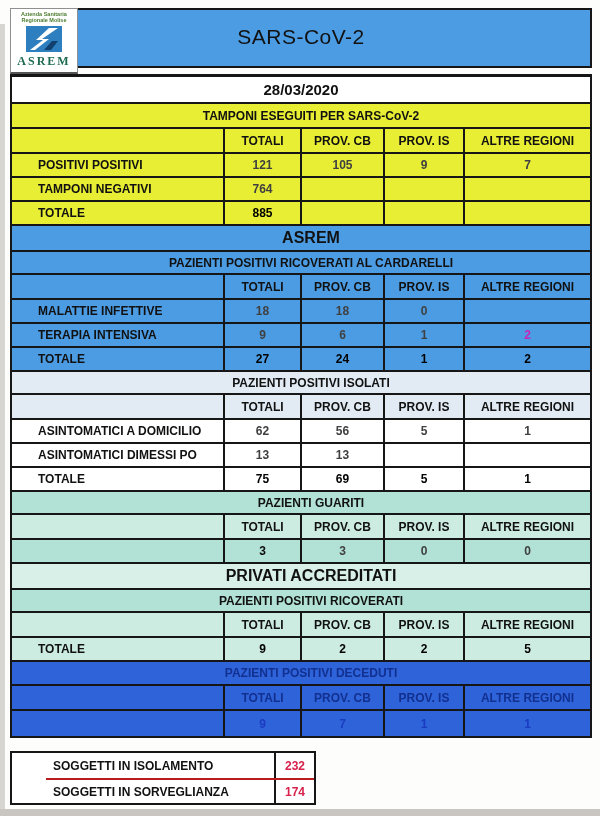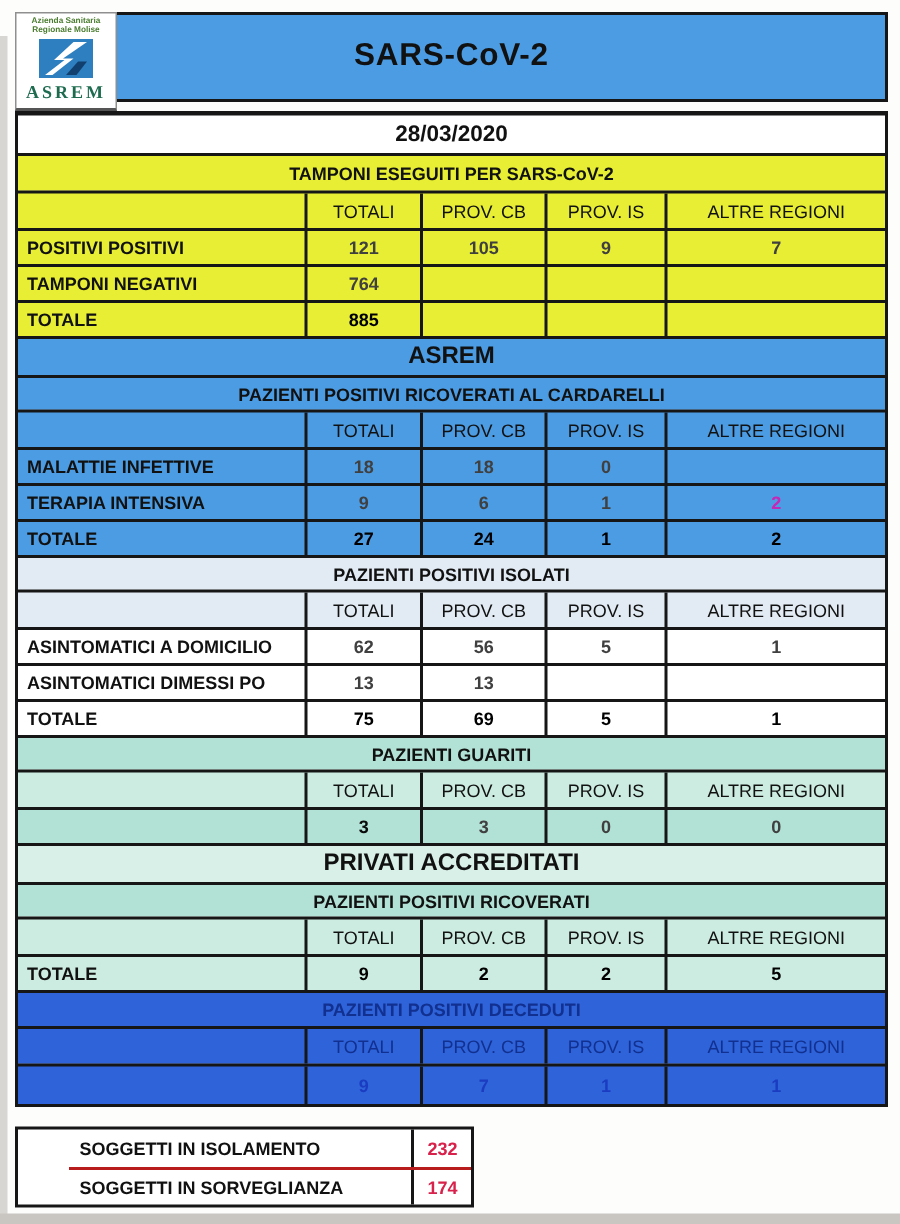--- a/index.html
+++ b/index.html
@@ -17,21 +17,21 @@
   .bottom-strip { position:absolute; left:0; right:0; bottom:0; height:7px; background:#c9c6c2; }
 
   
   .hd { position: relative; height: 66px; }
   .band {
     position:absolute; left:66px; right:0; top:0; height:60px;
     background:#4c9ce4; border:2px solid #161616;
   }
   .hd-title {
     position:absolute; left:0; right:0; top:17px; text-align:center;
-    font-size:21px; font-weight:700; letter-spacing:.5px; z-index:3;
+    font-size:21px; font-weight:400; letter-spacing:.5px; z-index:3;
   }
   .logo-box {
     position:absolute; left:0; top:0; width:68px; height:66px;
     background:#fff; border:1px solid #8f8f8f; border-bottom:2px solid #555;
     z-index:4; display:flex; flex-direction:column; align-items:center; padding-top:2px;
   }
   .logo-org { font-size:5.5px; line-height:6px; color:#4a7c2f; font-weight:700; text-align:center; }
   .logo-glyph { margin-top:2px; }
   .logo-acronym {
     font-family:"Liberation Serif","DejaVu Serif",serif;
@@ -42,34 +42,34 @@
   .date-row {
     height:30px; border:2px solid #161616; border-top-width:3px; background:#fff;
     display:flex; align-items:center; justify-content:center;
     font-size:15px; font-weight:700;
   }
 
   
   .main { border:2px solid #161616; border-top:none; width:582px; }
   .row {
     display:grid; grid-template-columns:191px 77px 83px 80px auto;
-    border-top:2px solid #161616; height:24px;
+    border-top:2px solid #161616; height:24px;padding-left:20px;
   }
   .row:first-child { border-top:none; }
   .row > div { display:flex; align-items:center; justify-content:center; font-size:12px; overflow:hidden; }
   .row > div + div { border-left:2px solid #161616; }
   .full { grid-template-columns:1fr; }
   .full > div { font-weight:700; }
   .h23 { height:23px; } .h25 { height:25px; } .h26 { height:26px; } .h27 { height:27px; }
 
   .lbl { justify-content:flex-start !important; padding-left:6px; font-weight:700; }
   .num { font-weight:700; color:#404040; }
   .tot .lbl { font-weight:700; }
   .tot .num { font-weight:700; color:#000000; }
-  .hdr > div { font-weight:400; }
+  .hdr > div { font-weight:700; }
 
   
   .y  { background:#e7ee33; }
   .b  { background:#4c9ce4; }
   .pb { background:#e2ebf4; }
   .w  { background:#ffffff; }
   .t  { background:#b2e2d5; }
   .t2 { background:#cdece1; }
   .tl { background:#d9f0e8; }
   .r  { background:#2e63da; }

